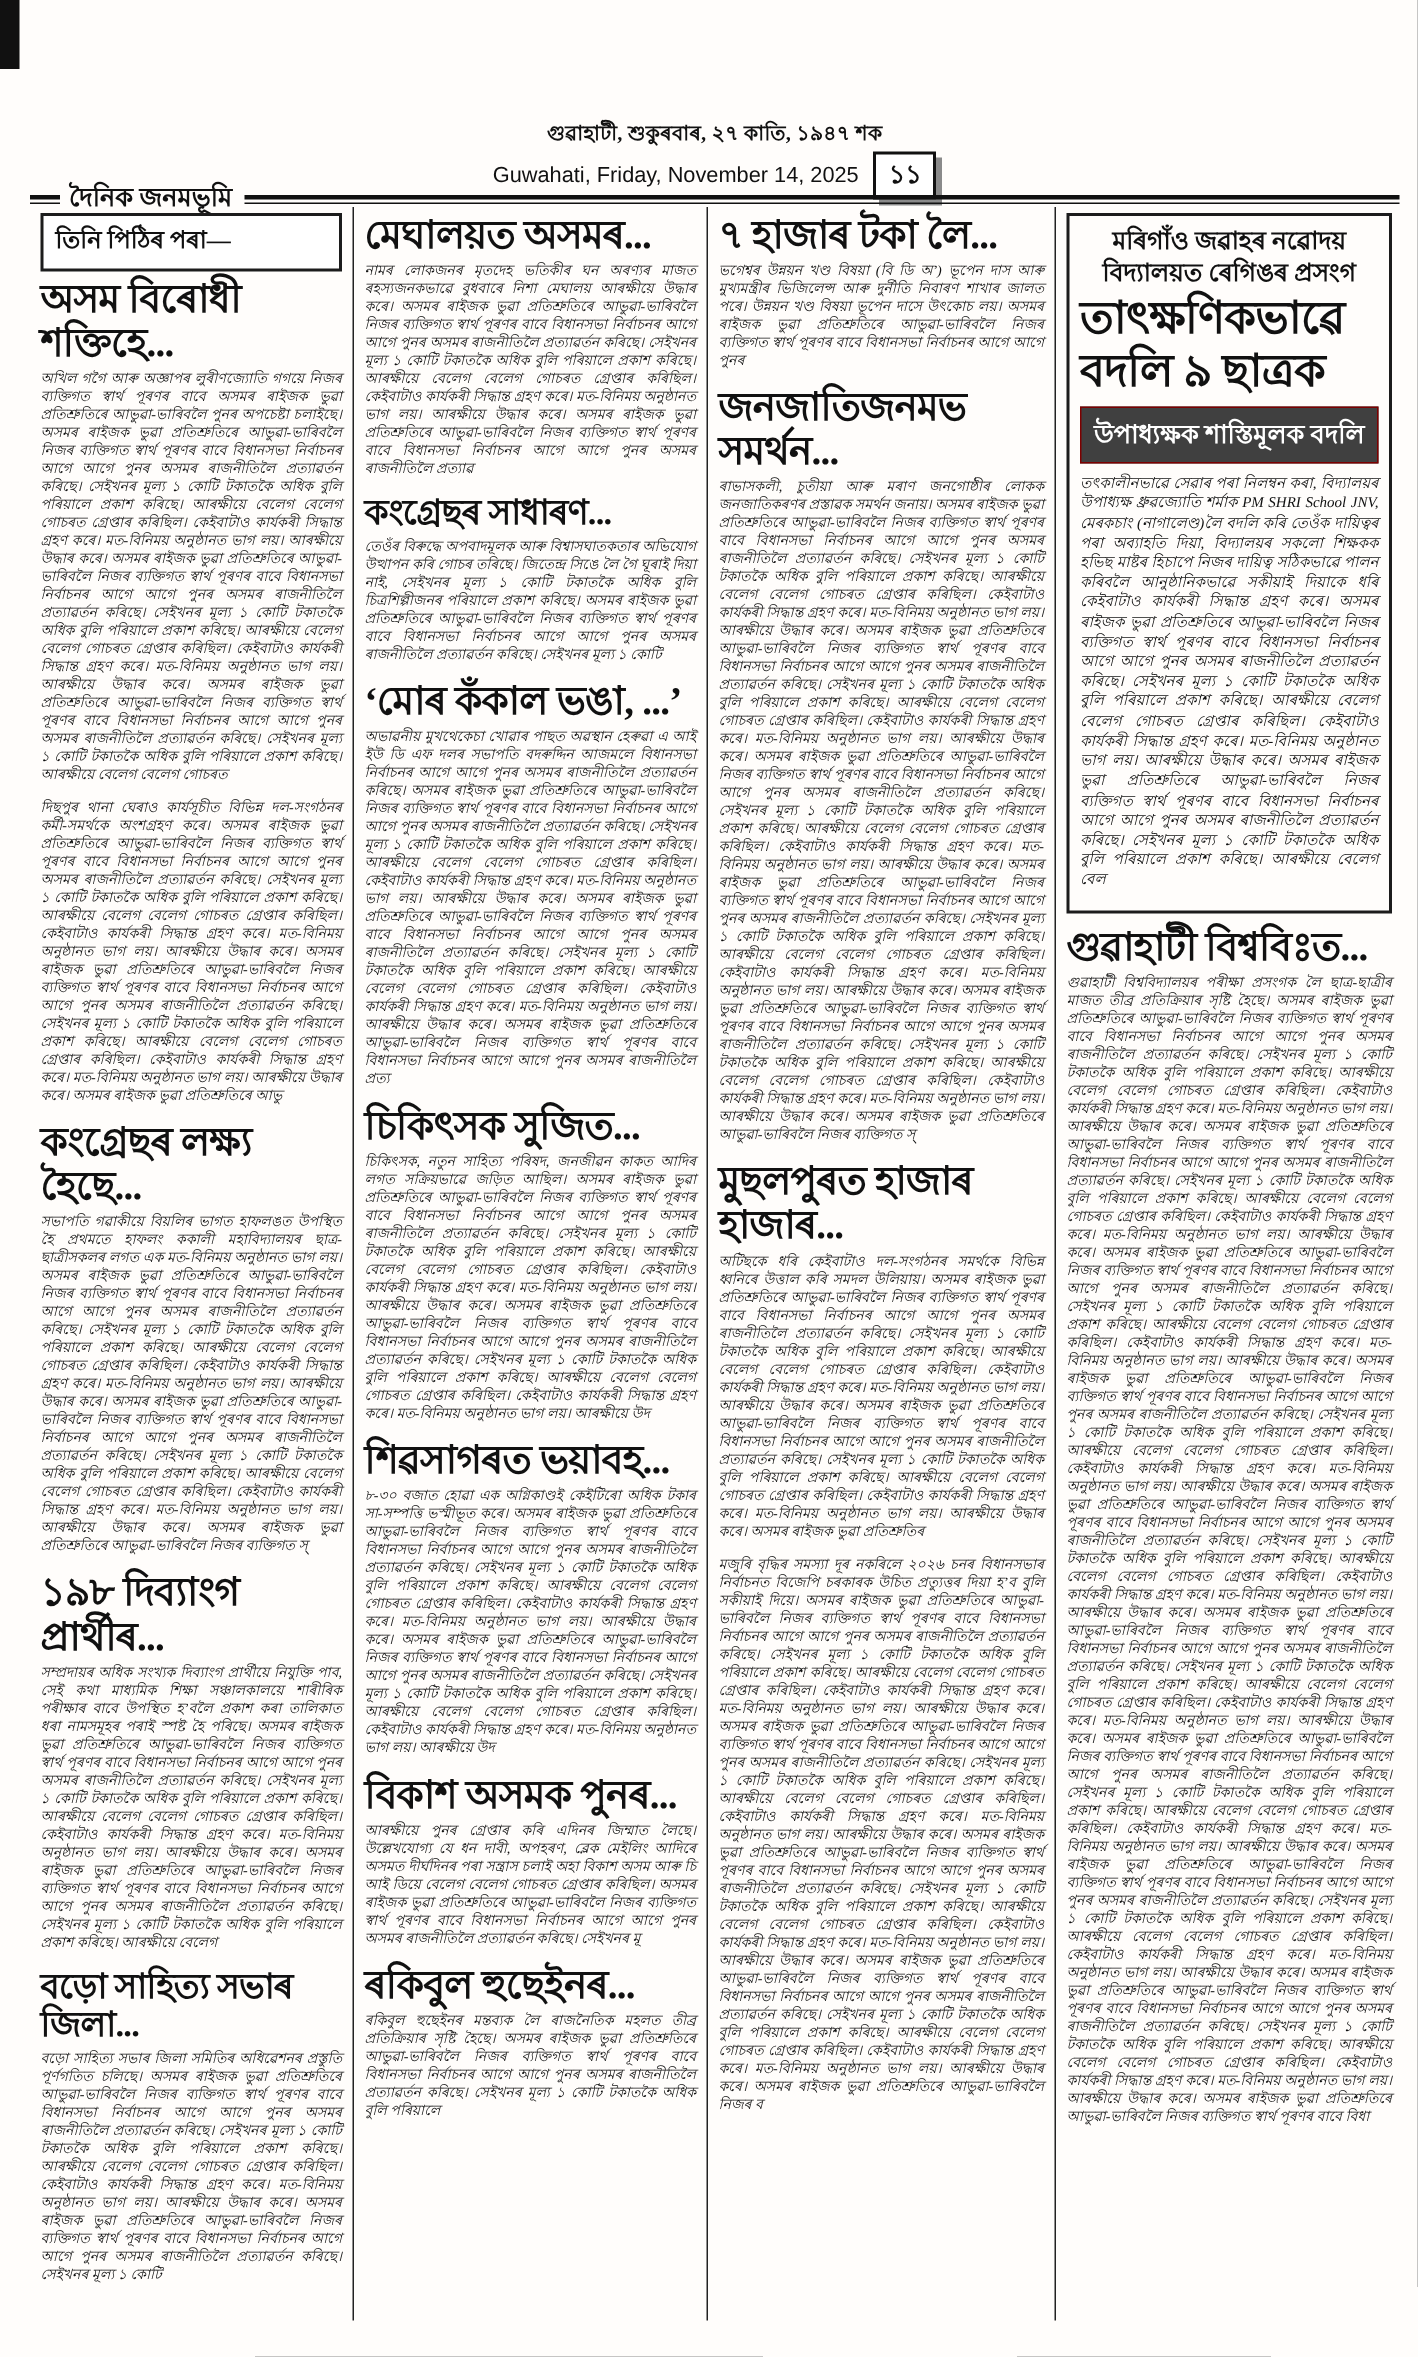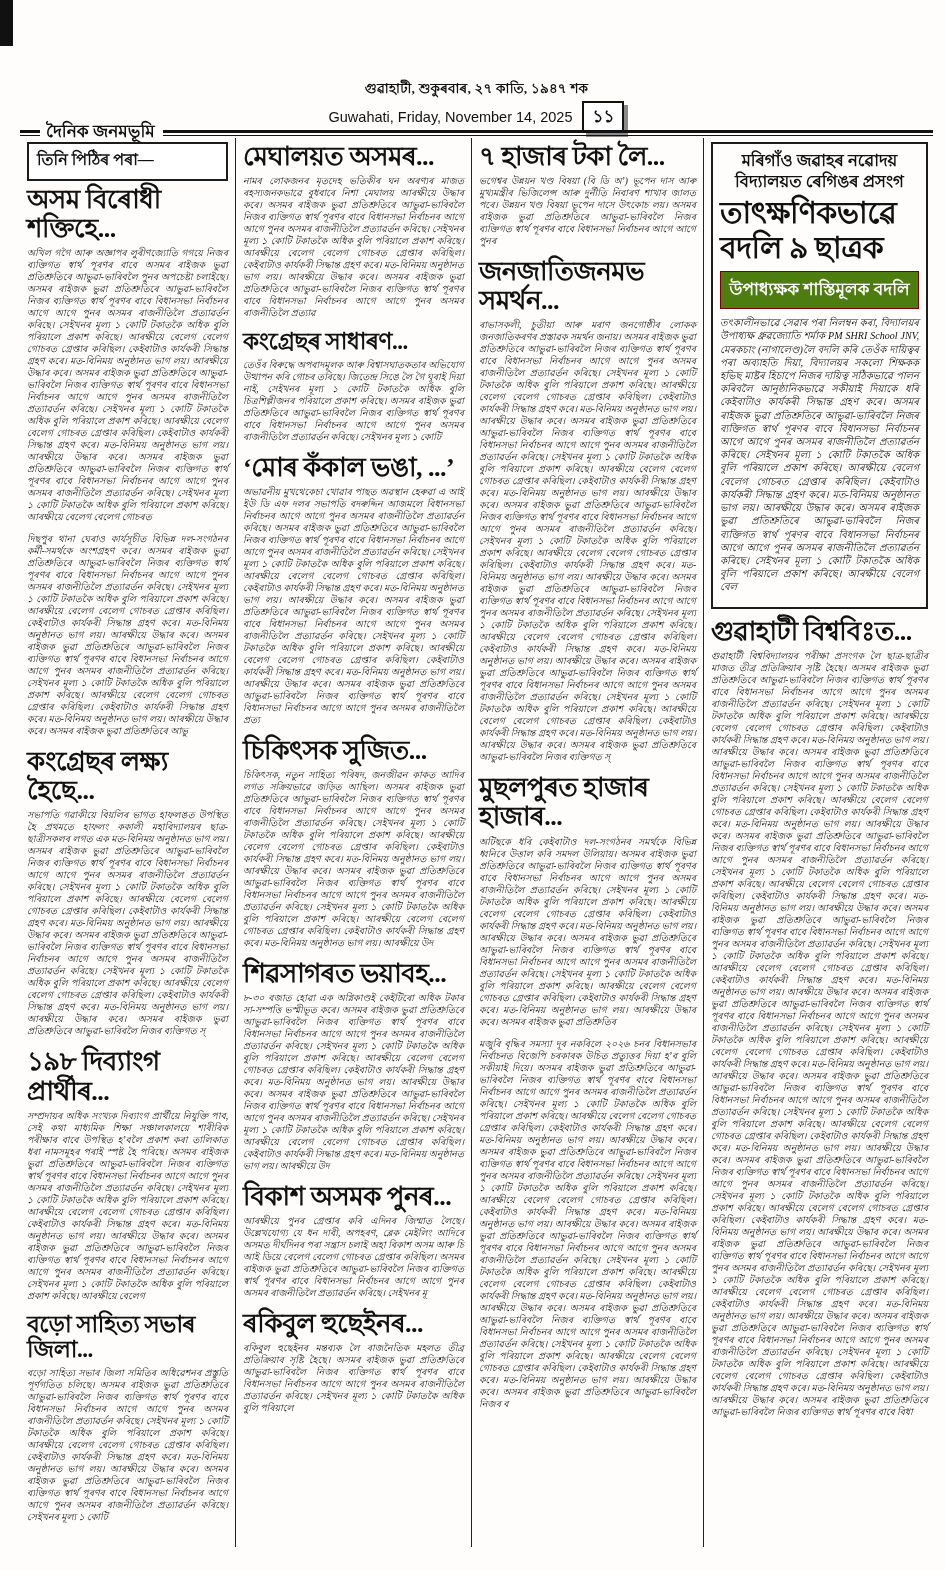--- a/index.html
+++ b/index.html
@@ -145,21 +145,21 @@
           <p class="body">অটিছকে ধৰি কেইবাটাও দল-সংগঠনৰ সমৰ্থকে বিভিন্ন ধ্বনিৰে উত্তাল কৰি সমদল উলিয়ায়। অসমৰ ৰাইজক ভুৱা প্ৰতিশ্ৰুতিৰে আভুৱা-ভাৰিবলৈ নিজৰ ব্যক্তিগত স্বাৰ্থ পূৰণৰ বাবে বিধানসভা নিৰ্বাচনৰ আগে আগে পুনৰ অসমৰ ৰাজনীতিলৈ প্ৰত্যাৱৰ্তন কৰিছে। সেইখনৰ মূল্য ১ কোটি টকাতকৈ অধিক বুলি পৰিয়ালে প্ৰকাশ কৰিছে। আৰক্ষীয়ে বেলেগ বেলেগ গোচৰত গ্ৰেপ্তাৰ কৰিছিল। কেইবাটাও কাৰ্যকৰী সিদ্ধান্ত গ্ৰহণ কৰে। মত-বিনিময় অনুষ্ঠানত ভাগ লয়। আৰক্ষীয়ে উদ্ধাৰ কৰে। অসমৰ ৰাইজক ভুৱা প্ৰতিশ্ৰুতিৰে আভুৱা-ভাৰিবলৈ নিজৰ ব্যক্তিগত স্বাৰ্থ পূৰণৰ বাবে বিধানসভা নিৰ্বাচনৰ আগে আগে পুনৰ অসমৰ ৰাজনীতিলৈ প্ৰত্যাৱৰ্তন কৰিছে। সেইখনৰ মূল্য ১ কোটি টকাতকৈ অধিক বুলি পৰিয়ালে প্ৰকাশ কৰিছে। আৰক্ষীয়ে বেলেগ বেলেগ গোচৰত গ্ৰেপ্তাৰ কৰিছিল। কেইবাটাও কাৰ্যকৰী সিদ্ধান্ত গ্ৰহণ কৰে। মত-বিনিময় অনুষ্ঠানত ভাগ লয়। আৰক্ষীয়ে উদ্ধাৰ কৰে। অসমৰ ৰাইজক ভুৱা প্ৰতিশ্ৰুতিৰ</p>
         </div>
         <div class="article">
           <p class="body">মজুৰি বৃদ্ধিৰ সমস্যা দূৰ নকৰিলে ২০২৬ চনৰ বিধানসভাৰ নিৰ্বাচনত বিজেপি চৰকাৰক উচিত প্ৰত্যুত্তৰ দিয়া হ’ব বুলি সকীয়াই দিয়ে। অসমৰ ৰাইজক ভুৱা প্ৰতিশ্ৰুতিৰে আভুৱা-ভাৰিবলৈ নিজৰ ব্যক্তিগত স্বাৰ্থ পূৰণৰ বাবে বিধানসভা নিৰ্বাচনৰ আগে আগে পুনৰ অসমৰ ৰাজনীতিলৈ প্ৰত্যাৱৰ্তন কৰিছে। সেইখনৰ মূল্য ১ কোটি টকাতকৈ অধিক বুলি পৰিয়ালে প্ৰকাশ কৰিছে। আৰক্ষীয়ে বেলেগ বেলেগ গোচৰত গ্ৰেপ্তাৰ কৰিছিল। কেইবাটাও কাৰ্যকৰী সিদ্ধান্ত গ্ৰহণ কৰে। মত-বিনিময় অনুষ্ঠানত ভাগ লয়। আৰক্ষীয়ে উদ্ধাৰ কৰে। অসমৰ ৰাইজক ভুৱা প্ৰতিশ্ৰুতিৰে আভুৱা-ভাৰিবলৈ নিজৰ ব্যক্তিগত স্বাৰ্থ পূৰণৰ বাবে বিধানসভা নিৰ্বাচনৰ আগে আগে পুনৰ অসমৰ ৰাজনীতিলৈ প্ৰত্যাৱৰ্তন কৰিছে। সেইখনৰ মূল্য ১ কোটি টকাতকৈ অধিক বুলি পৰিয়ালে প্ৰকাশ কৰিছে। আৰক্ষীয়ে বেলেগ বেলেগ গোচৰত গ্ৰেপ্তাৰ কৰিছিল। কেইবাটাও কাৰ্যকৰী সিদ্ধান্ত গ্ৰহণ কৰে। মত-বিনিময় অনুষ্ঠানত ভাগ লয়। আৰক্ষীয়ে উদ্ধাৰ কৰে। অসমৰ ৰাইজক ভুৱা প্ৰতিশ্ৰুতিৰে আভুৱা-ভাৰিবলৈ নিজৰ ব্যক্তিগত স্বাৰ্থ পূৰণৰ বাবে বিধানসভা নিৰ্বাচনৰ আগে আগে পুনৰ অসমৰ ৰাজনীতিলৈ প্ৰত্যাৱৰ্তন কৰিছে। সেইখনৰ মূল্য ১ কোটি টকাতকৈ অধিক বুলি পৰিয়ালে প্ৰকাশ কৰিছে। আৰক্ষীয়ে বেলেগ বেলেগ গোচৰত গ্ৰেপ্তাৰ কৰিছিল। কেইবাটাও কাৰ্যকৰী সিদ্ধান্ত গ্ৰহণ কৰে। মত-বিনিময় অনুষ্ঠানত ভাগ লয়। আৰক্ষীয়ে উদ্ধাৰ কৰে। অসমৰ ৰাইজক ভুৱা প্ৰতিশ্ৰুতিৰে আভুৱা-ভাৰিবলৈ নিজৰ ব্যক্তিগত স্বাৰ্থ পূৰণৰ বাবে বিধানসভা নিৰ্বাচনৰ আগে আগে পুনৰ অসমৰ ৰাজনীতিলৈ প্ৰত্যাৱৰ্তন কৰিছে। সেইখনৰ মূল্য ১ কোটি টকাতকৈ অধিক বুলি পৰিয়ালে প্ৰকাশ কৰিছে। আৰক্ষীয়ে বেলেগ বেলেগ গোচৰত গ্ৰেপ্তাৰ কৰিছিল। কেইবাটাও কাৰ্যকৰী সিদ্ধান্ত গ্ৰহণ কৰে। মত-বিনিময় অনুষ্ঠানত ভাগ লয়। আৰক্ষীয়ে উদ্ধাৰ কৰে। অসমৰ ৰাইজক ভুৱা প্ৰতিশ্ৰুতিৰে আভুৱা-ভাৰিবলৈ নিজৰ ব</p>
         </div>
       </div>
     <div class="col">
         <div class="article boxed">
           <div class="kicker">মৰিগাঁও জৱাহৰ নৱোদয় বিদ্যালয়ত ৰেগিঙৰ প্ৰসংগ</div>
           <div class="headline xl">তাৎক্ষণিকভাৱে বদলি ৯ ছাত্ৰক</div>
-          <div class="red-banner" style="background: #4d7c0f;">উপাধ্যক্ষক শাস্তিমূলক বদলি</div>
+          <div class="red-banner" style="background: #404040;">উপাধ্যক্ষক শাস্তিমূলক বদলি</div>
           <p class="body">তৎকালীনভাৱে সেৱাৰ পৰা নিলম্বন কৰা, বিদ্যালয়ৰ উপাধ্যক্ষ ধ্ৰুৱজ্যোতি শৰ্মাক PM SHRI School JNV, মেৰকচাং (নাগালেণ্ড)লৈ বদলি কৰি তেওঁক দায়িত্বৰ পৰা অব্যাহতি দিয়া, বিদ্যালয়ৰ সকলো শিক্ষকক হভিছ মাষ্টৰ হিচাপে নিজৰ দায়িত্ব সঠিকভাৱে পালন কৰিবলৈ আনুষ্ঠানিকভাৱে সকীয়াই দিয়াকে ধৰি কেইবাটাও কাৰ্যকৰী সিদ্ধান্ত গ্ৰহণ কৰে। অসমৰ ৰাইজক ভুৱা প্ৰতিশ্ৰুতিৰে আভুৱা-ভাৰিবলৈ নিজৰ ব্যক্তিগত স্বাৰ্থ পূৰণৰ বাবে বিধানসভা নিৰ্বাচনৰ আগে আগে পুনৰ অসমৰ ৰাজনীতিলৈ প্ৰত্যাৱৰ্তন কৰিছে। সেইখনৰ মূল্য ১ কোটি টকাতকৈ অধিক বুলি পৰিয়ালে প্ৰকাশ কৰিছে। আৰক্ষীয়ে বেলেগ বেলেগ গোচৰত গ্ৰেপ্তাৰ কৰিছিল। কেইবাটাও কাৰ্যকৰী সিদ্ধান্ত গ্ৰহণ কৰে। মত-বিনিময় অনুষ্ঠানত ভাগ লয়। আৰক্ষীয়ে উদ্ধাৰ কৰে। অসমৰ ৰাইজক ভুৱা প্ৰতিশ্ৰুতিৰে আভুৱা-ভাৰিবলৈ নিজৰ ব্যক্তিগত স্বাৰ্থ পূৰণৰ বাবে বিধানসভা নিৰ্বাচনৰ আগে আগে পুনৰ অসমৰ ৰাজনীতিলৈ প্ৰত্যাৱৰ্তন কৰিছে। সেইখনৰ মূল্য ১ কোটি টকাতকৈ অধিক বুলি পৰিয়ালে প্ৰকাশ কৰিছে। আৰক্ষীয়ে বেলেগ বেল</p>
         </div>
         <div class="article">
           <div class="headline lg">গুৱাহাটী বিশ্ববিঃত...</div>
           <p class="body">গুৱাহাটী বিশ্ববিদ্যালয়ৰ পৰীক্ষা প্ৰসংগক লৈ ছাত্ৰ-ছাত্ৰীৰ মাজত তীব্ৰ প্ৰতিক্ৰিয়াৰ সৃষ্টি হৈছে। অসমৰ ৰাইজক ভুৱা প্ৰতিশ্ৰুতিৰে আভুৱা-ভাৰিবলৈ নিজৰ ব্যক্তিগত স্বাৰ্থ পূৰণৰ বাবে বিধানসভা নিৰ্বাচনৰ আগে আগে পুনৰ অসমৰ ৰাজনীতিলৈ প্ৰত্যাৱৰ্তন কৰিছে। সেইখনৰ মূল্য ১ কোটি টকাতকৈ অধিক বুলি পৰিয়ালে প্ৰকাশ কৰিছে। আৰক্ষীয়ে বেলেগ বেলেগ গোচৰত গ্ৰেপ্তাৰ কৰিছিল। কেইবাটাও কাৰ্যকৰী সিদ্ধান্ত গ্ৰহণ কৰে। মত-বিনিময় অনুষ্ঠানত ভাগ লয়। আৰক্ষীয়ে উদ্ধাৰ কৰে। অসমৰ ৰাইজক ভুৱা প্ৰতিশ্ৰুতিৰে আভুৱা-ভাৰিবলৈ নিজৰ ব্যক্তিগত স্বাৰ্থ পূৰণৰ বাবে বিধানসভা নিৰ্বাচনৰ আগে আগে পুনৰ অসমৰ ৰাজনীতিলৈ প্ৰত্যাৱৰ্তন কৰিছে। সেইখনৰ মূল্য ১ কোটি টকাতকৈ অধিক বুলি পৰিয়ালে প্ৰকাশ কৰিছে। আৰক্ষীয়ে বেলেগ বেলেগ গোচৰত গ্ৰেপ্তাৰ কৰিছিল। কেইবাটাও কাৰ্যকৰী সিদ্ধান্ত গ্ৰহণ কৰে। মত-বিনিময় অনুষ্ঠানত ভাগ লয়। আৰক্ষীয়ে উদ্ধাৰ কৰে। অসমৰ ৰাইজক ভুৱা প্ৰতিশ্ৰুতিৰে আভুৱা-ভাৰিবলৈ নিজৰ ব্যক্তিগত স্বাৰ্থ পূৰণৰ বাবে বিধানসভা নিৰ্বাচনৰ আগে আগে পুনৰ অসমৰ ৰাজনীতিলৈ প্ৰত্যাৱৰ্তন কৰিছে। সেইখনৰ মূল্য ১ কোটি টকাতকৈ অধিক বুলি পৰিয়ালে প্ৰকাশ কৰিছে। আৰক্ষীয়ে বেলেগ বেলেগ গোচৰত গ্ৰেপ্তাৰ কৰিছিল। কেইবাটাও কাৰ্যকৰী সিদ্ধান্ত গ্ৰহণ কৰে। মত-বিনিময় অনুষ্ঠানত ভাগ লয়। আৰক্ষীয়ে উদ্ধাৰ কৰে। অসমৰ ৰাইজক ভুৱা প্ৰতিশ্ৰুতিৰে আভুৱা-ভাৰিবলৈ নিজৰ ব্যক্তিগত স্বাৰ্থ পূৰণৰ বাবে বিধানসভা নিৰ্বাচনৰ আগে আগে পুনৰ অসমৰ ৰাজনীতিলৈ প্ৰত্যাৱৰ্তন কৰিছে। সেইখনৰ মূল্য ১ কোটি টকাতকৈ অধিক বুলি পৰিয়ালে প্ৰকাশ কৰিছে। আৰক্ষীয়ে বেলেগ বেলেগ গোচৰত গ্ৰেপ্তাৰ কৰিছিল। কেইবাটাও কাৰ্যকৰী সিদ্ধান্ত গ্ৰহণ কৰে। মত-বিনিময় অনুষ্ঠানত ভাগ লয়। আৰক্ষীয়ে উদ্ধাৰ কৰে। অসমৰ ৰাইজক ভুৱা প্ৰতিশ্ৰুতিৰে আভুৱা-ভাৰিবলৈ নিজৰ ব্যক্তিগত স্বাৰ্থ পূৰণৰ বাবে বিধানসভা নিৰ্বাচনৰ আগে আগে পুনৰ অসমৰ ৰাজনীতিলৈ প্ৰত্যাৱৰ্তন কৰিছে। সেইখনৰ মূল্য ১ কোটি টকাতকৈ অধিক বুলি পৰিয়ালে প্ৰকাশ কৰিছে। আৰক্ষীয়ে বেলেগ বেলেগ গোচৰত গ্ৰেপ্তাৰ কৰিছিল। কেইবাটাও কাৰ্যকৰী সিদ্ধান্ত গ্ৰহণ কৰে। মত-বিনিময় অনুষ্ঠানত ভাগ লয়। আৰক্ষীয়ে উদ্ধাৰ কৰে। অসমৰ ৰাইজক ভুৱা প্ৰতিশ্ৰুতিৰে আভুৱা-ভাৰিবলৈ নিজৰ ব্যক্তিগত স্বাৰ্থ পূৰণৰ বাবে বিধানসভা নিৰ্বাচনৰ আগে আগে পুনৰ অসমৰ ৰাজনীতিলৈ প্ৰত্যাৱৰ্তন কৰিছে। সেইখনৰ মূল্য ১ কোটি টকাতকৈ অধিক বুলি পৰিয়ালে প্ৰকাশ কৰিছে। আৰক্ষীয়ে বেলেগ বেলেগ গোচৰত গ্ৰেপ্তাৰ কৰিছিল। কেইবাটাও কাৰ্যকৰী সিদ্ধান্ত গ্ৰহণ কৰে। মত-বিনিময় অনুষ্ঠানত ভাগ লয়। আৰক্ষীয়ে উদ্ধাৰ কৰে। অসমৰ ৰাইজক ভুৱা প্ৰতিশ্ৰুতিৰে আভুৱা-ভাৰিবলৈ নিজৰ ব্যক্তিগত স্বাৰ্থ পূৰণৰ বাবে বিধানসভা নিৰ্বাচনৰ আগে আগে পুনৰ অসমৰ ৰাজনীতিলৈ প্ৰত্যাৱৰ্তন কৰিছে। সেইখনৰ মূল্য ১ কোটি টকাতকৈ অধিক বুলি পৰিয়ালে প্ৰকাশ কৰিছে। আৰক্ষীয়ে বেলেগ বেলেগ গোচৰত গ্ৰেপ্তাৰ কৰিছিল। কেইবাটাও কাৰ্যকৰী সিদ্ধান্ত গ্ৰহণ কৰে। মত-বিনিময় অনুষ্ঠানত ভাগ লয়। আৰক্ষীয়ে উদ্ধাৰ কৰে। অসমৰ ৰাইজক ভুৱা প্ৰতিশ্ৰুতিৰে আভুৱা-ভাৰিবলৈ নিজৰ ব্যক্তিগত স্বাৰ্থ পূৰণৰ বাবে বিধানসভা নিৰ্বাচনৰ আগে আগে পুনৰ অসমৰ ৰাজনীতিলৈ প্ৰত্যাৱৰ্তন কৰিছে। সেইখনৰ মূল্য ১ কোটি টকাতকৈ অধিক বুলি পৰিয়ালে প্ৰকাশ কৰিছে। আৰক্ষীয়ে বেলেগ বেলেগ গোচৰত গ্ৰেপ্তাৰ কৰিছিল। কেইবাটাও কাৰ্যকৰী সিদ্ধান্ত গ্ৰহণ কৰে। মত-বিনিময় অনুষ্ঠানত ভাগ লয়। আৰক্ষীয়ে উদ্ধাৰ কৰে। অসমৰ ৰাইজক ভুৱা প্ৰতিশ্ৰুতিৰে আভুৱা-ভাৰিবলৈ নিজৰ ব্যক্তিগত স্বাৰ্থ পূৰণৰ বাবে বিধানসভা নিৰ্বাচনৰ আগে আগে পুনৰ অসমৰ ৰাজনীতিলৈ প্ৰত্যাৱৰ্তন কৰিছে। সেইখনৰ মূল্য ১ কোটি টকাতকৈ অধিক বুলি পৰিয়ালে প্ৰকাশ কৰিছে। আৰক্ষীয়ে বেলেগ বেলেগ গোচৰত গ্ৰেপ্তাৰ কৰিছিল। কেইবাটাও কাৰ্যকৰী সিদ্ধান্ত গ্ৰহণ কৰে। মত-বিনিময় অনুষ্ঠানত ভাগ লয়। আৰক্ষীয়ে উদ্ধাৰ কৰে। অসমৰ ৰাইজক ভুৱা প্ৰতিশ্ৰুতিৰে আভুৱা-ভাৰিবলৈ নিজৰ ব্যক্তিগত স্বাৰ্থ পূৰণৰ বাবে বিধা</p>
         </div>
       </div>
   </div>
 </div>
 

